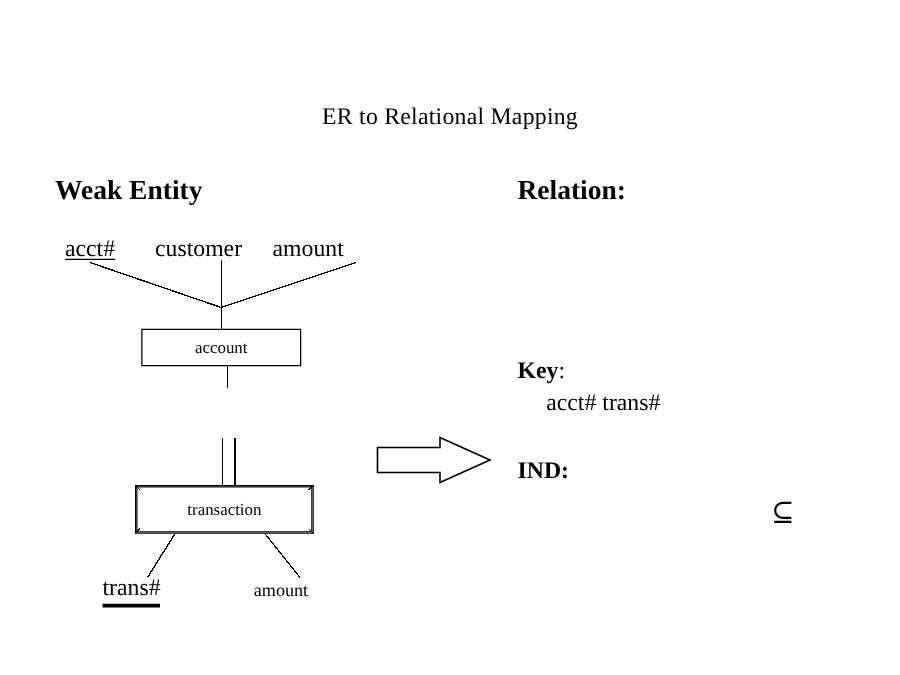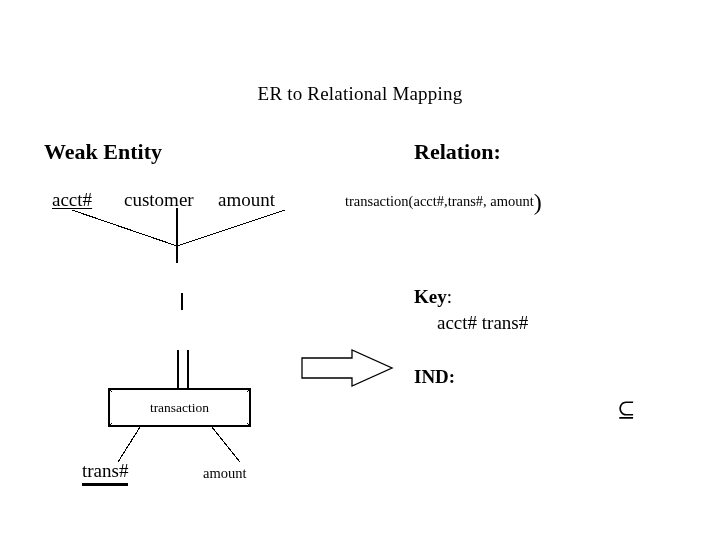--- a/index.html
+++ b/index.html
@@ -188,32 +188,34 @@
   <div class="abs" id="col-left-heading">Weak Entity</div>
 
   <div class="abs" id="col-right-heading">Relation:</div>
 
   <div class="abs attr key" id="attr-acct">acct#</div>
 
   <div class="abs attr" id="attr-customer">customer</div>
 
   <div class="abs attr" id="attr-balance">amount</div>
 
-  <div class="abs" id="relation-schema"><span>transaction(acct#,trans#, amount</span><span class="big-paren">)</span></div>
 
   <div class="abs" id="key-heading"><b>Key</b><span>:</span></div>
 
   <div class="abs" id="key-value">acct# trans#</div>
 
   <div class="abs" id="ind-heading">IND:</div>
 
 
   <div class="abs" id="ind-subset">⊆</div>
 
 
+  <div class="abs" id="account-entity">
+    <span>account</span>
+  </div>
 
 
   <div class="abs" id="transaction-entity">
     <div class="inner-rect">
       <span>transaction</span>
     </div>
   </div>
 
   <div class="abs" id="attr-trans"><span>trans#</span><span class="pk-underline"></span></div>
 

